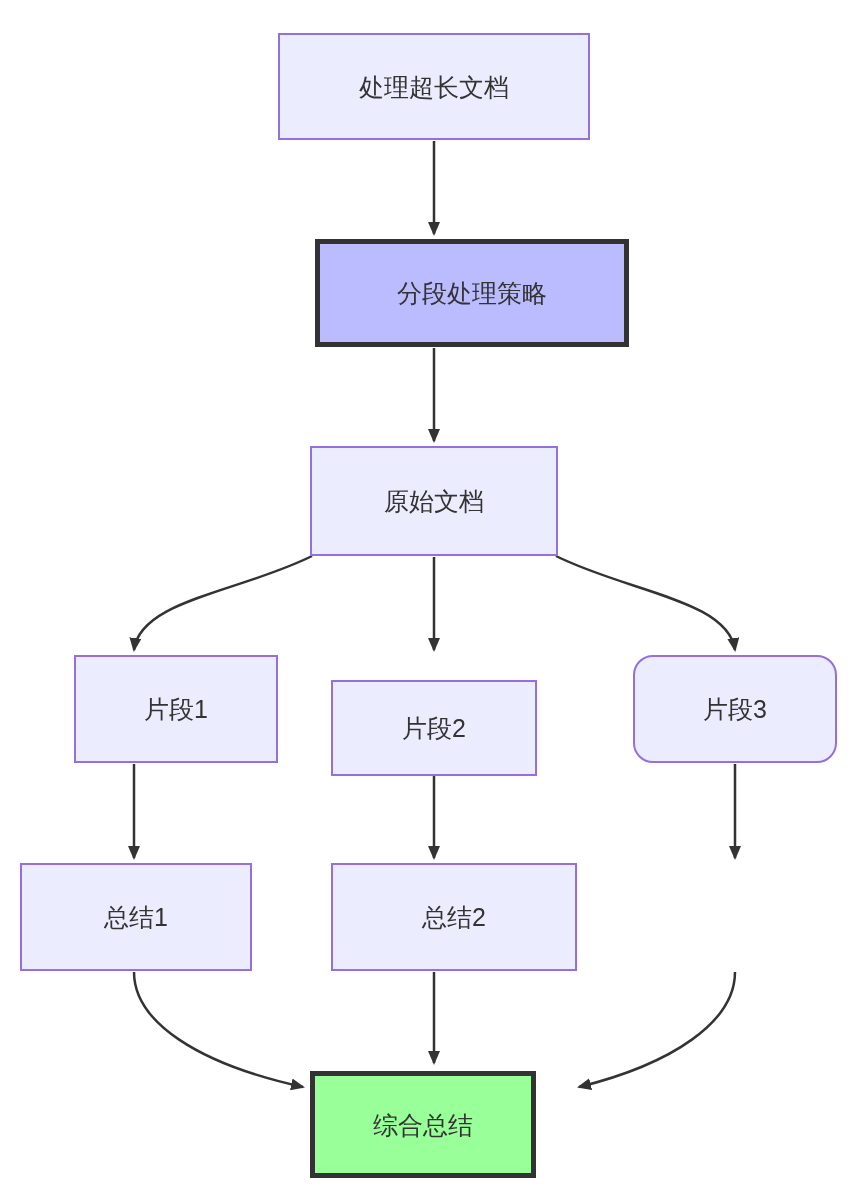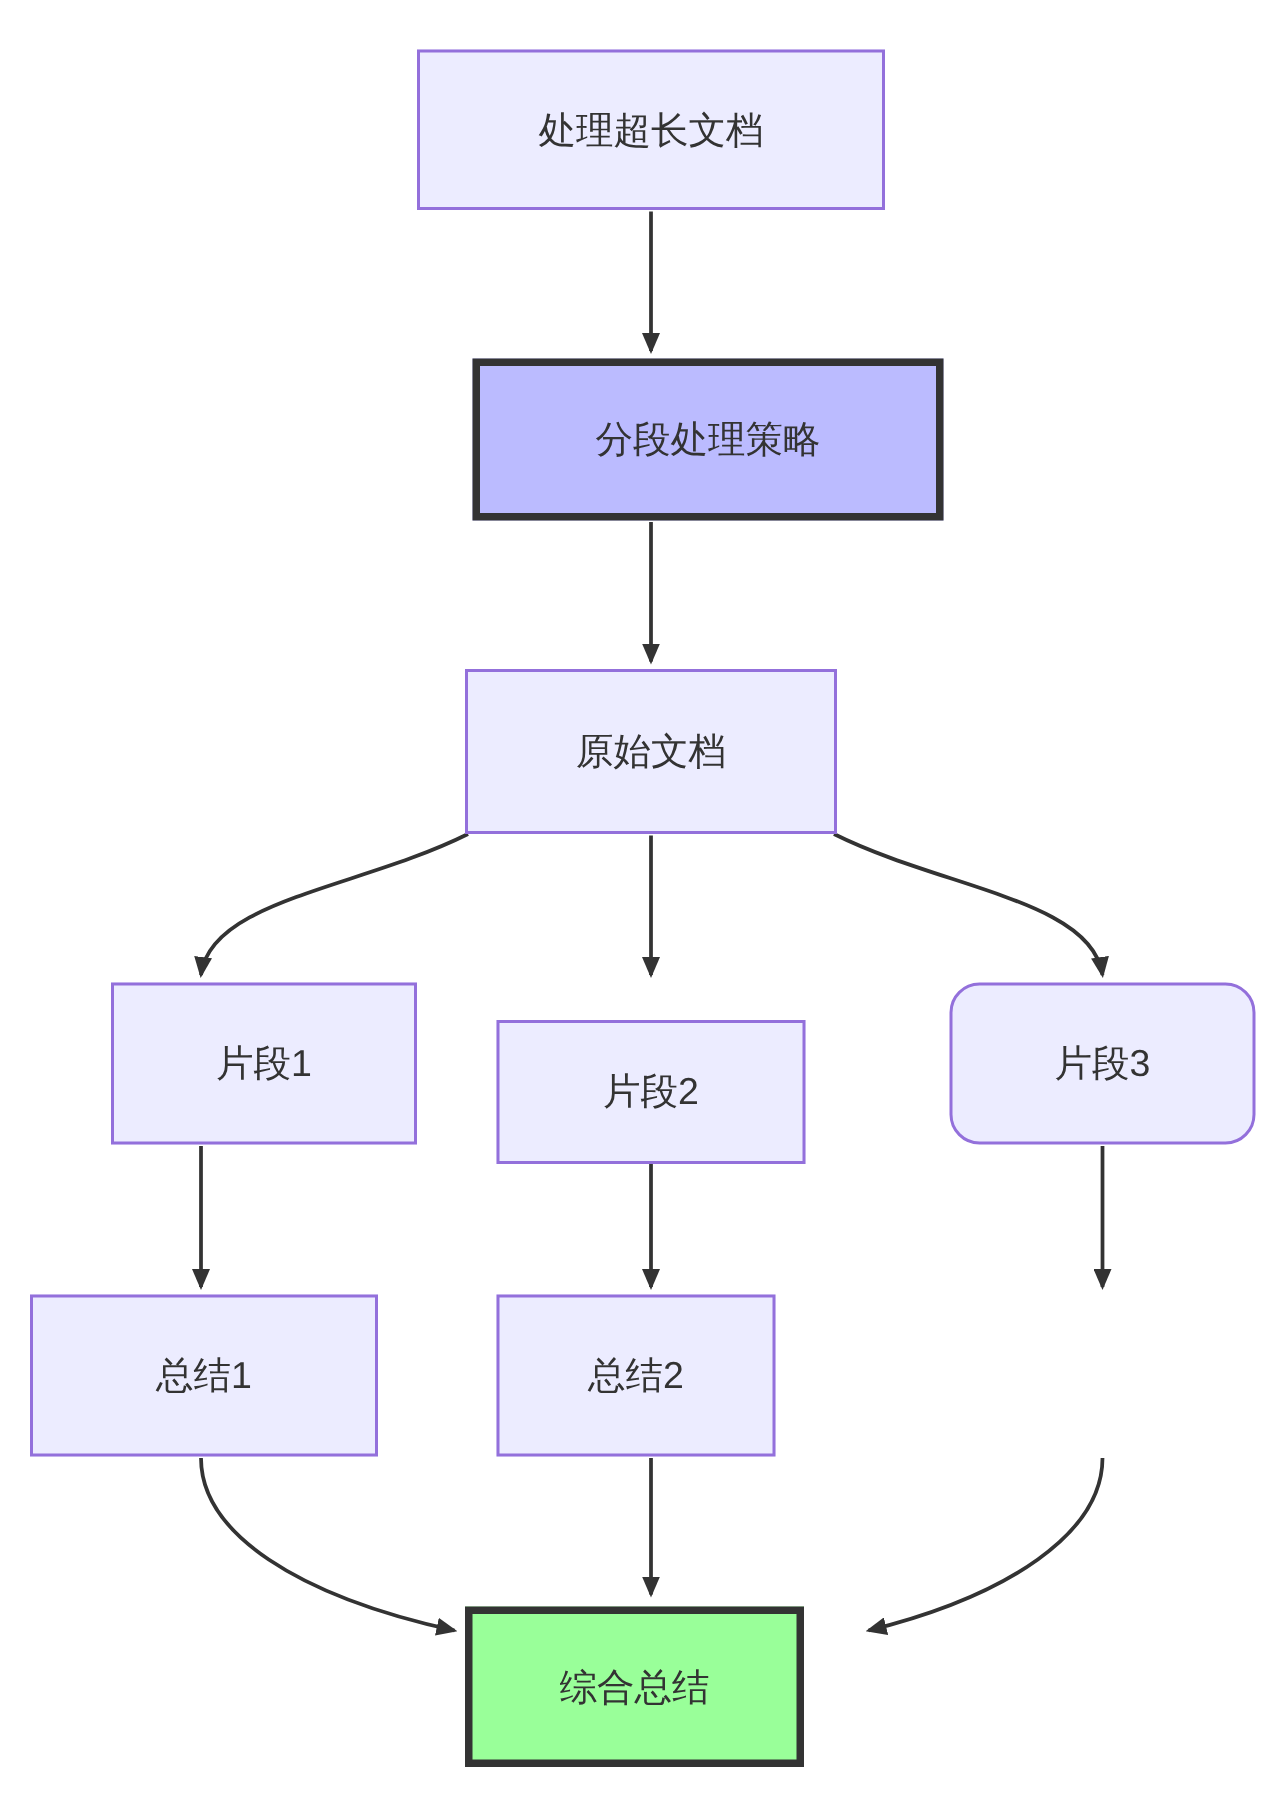--- a/index.html
+++ b/index.html
@@ -44,21 +44,21 @@
     border:5px solid var(--result-border);
   }
   
   #node-A{left:278px;top:33px;width:312px;height:107px;}
   #node-B{left:277px;top:239px;width:314px;height:108px;}
   #node-C{left:310px;top:446px;width:248px;height:110px;}
   #node-D{left:32px;top:655px;width:204px;height:108px;margin-left:42px;}
   #node-E{left:331px;top:655px;width:206px;height:96px;margin-top:25px;}
   #node-F{left:633px;top:655px;width:204px;height:108px;border-radius:20px;}
   #node-G{left:20px;top:863px;width:232px;height:108px;}
-  #node-H{left:331px;top:863px;width:186px;height:108px;}
+  #node-H{left:331px;top:863px;width:246px;height:108px;}
   #node-I{left:633px;top:863px;width:204px;height:108px;}
   #node-J{left:310px;top:1071px;width:226px;height:107px;}
 </style>
 </head>
 <body>
 
 <div id="canvas">
 
   <svg id="edges" width="852" height="1196" viewBox="0 0 852 1196" aria-hidden="true">
     <defs>

